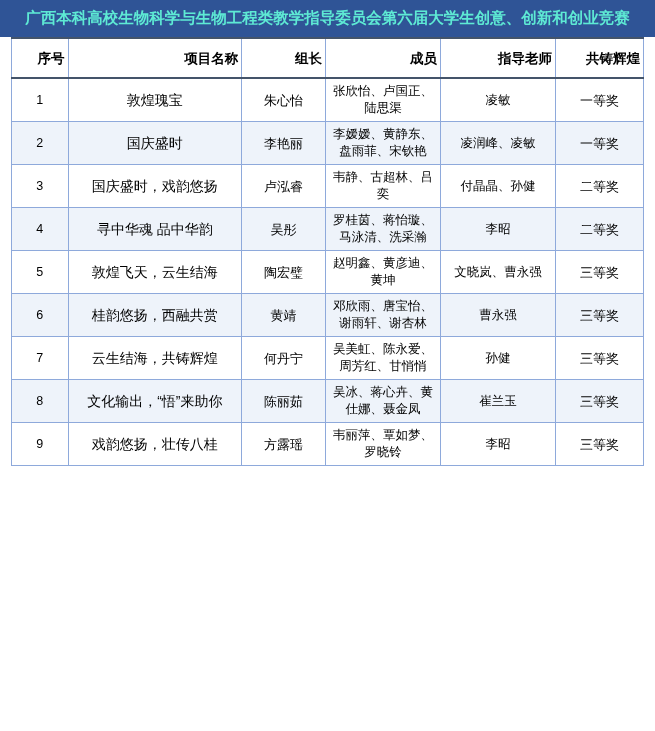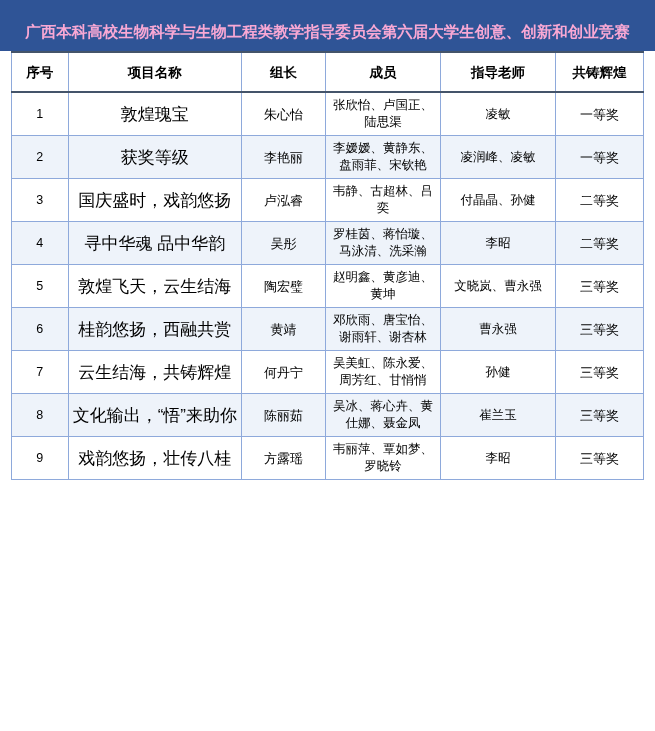--- a/index.html
+++ b/index.html
@@ -15,26 +15,26 @@
     overflow: hidden;
   }
   .page {
     width: 655px;
     height: 731px;
     position: relative;
     box-sizing: border-box;
   }
   .title-bar {
     background: #2f5496;
-    color: #f9a8d4;
+    color: #5eead4;
     font-size: 15.5px;
     font-weight: bold;
     line-height: 25px;
     text-align: center;
-    padding: 19px 14px 7px 14px;
+    padding: 5px 14px 7px 14px;
     box-sizing: border-box;
   }
   table.award-table {
     width: 633px;
     margin: 0 auto;
     border-collapse: collapse;
     table-layout: fixed;
     font-size: 12.5px;
   }
   table.award-table col.c0 { width: 54px; }
@@ -53,32 +53,33 @@
     line-height: 17px;
     word-break: break-all;
   }
   table.award-table thead th {
     font-weight: bold;
     font-size: 13.5px;
     height: 30px;
     border-top: 2px solid #44546a;
     border-bottom: 2px solid #44546a;
     background: #ffffff;
+    text-align: right;
   }
   table.award-table tbody tr.odd td {
     background: #ffffff;
   }
   table.award-table tbody tr.even td {
     background: #eef3fa;
   }
   table.award-table tbody td.num {
     font-size: 12.5px;
   }
   table.award-table tbody td.name {
-    font-size: 17px;
+    font-size: 14px;
   }
   table.award-table tbody td.leader,
   table.award-table tbody td.grade {
     font-size: 13px;
   }
   table.award-table tbody td.members,
   table.award-table tbody td.teachers {
     font-size: 12.5px;
   }
 </style>
@@ -114,21 +115,21 @@
       <tr class="odd">
         <td class="num">1</td>
         <td class="name">敦煌瑰宝</td>
         <td class="leader">朱心怡</td>
         <td class="members">张欣怡、卢国正、陆思渠</td>
         <td class="teachers">凌敏</td>
         <td class="grade">一等奖</td>
       </tr>
       <tr class="even">
         <td class="num">2</td>
-        <td class="name">获奖等级</td>
+        <td class="name">国庆盛时</td>
         <td class="leader">李艳丽</td>
         <td class="members">李嫒嫒、黄静东、盘雨菲、宋钦艳</td>
         <td class="teachers">凌润峰、凌敏</td>
         <td class="grade">一等奖</td>
       </tr>
       <tr class="odd">
         <td class="num">3</td>
         <td class="name">国庆盛时，戏韵悠扬</td>
         <td class="leader">卢泓睿</td>
         <td class="members">韦静、古超林、吕奕</td>

